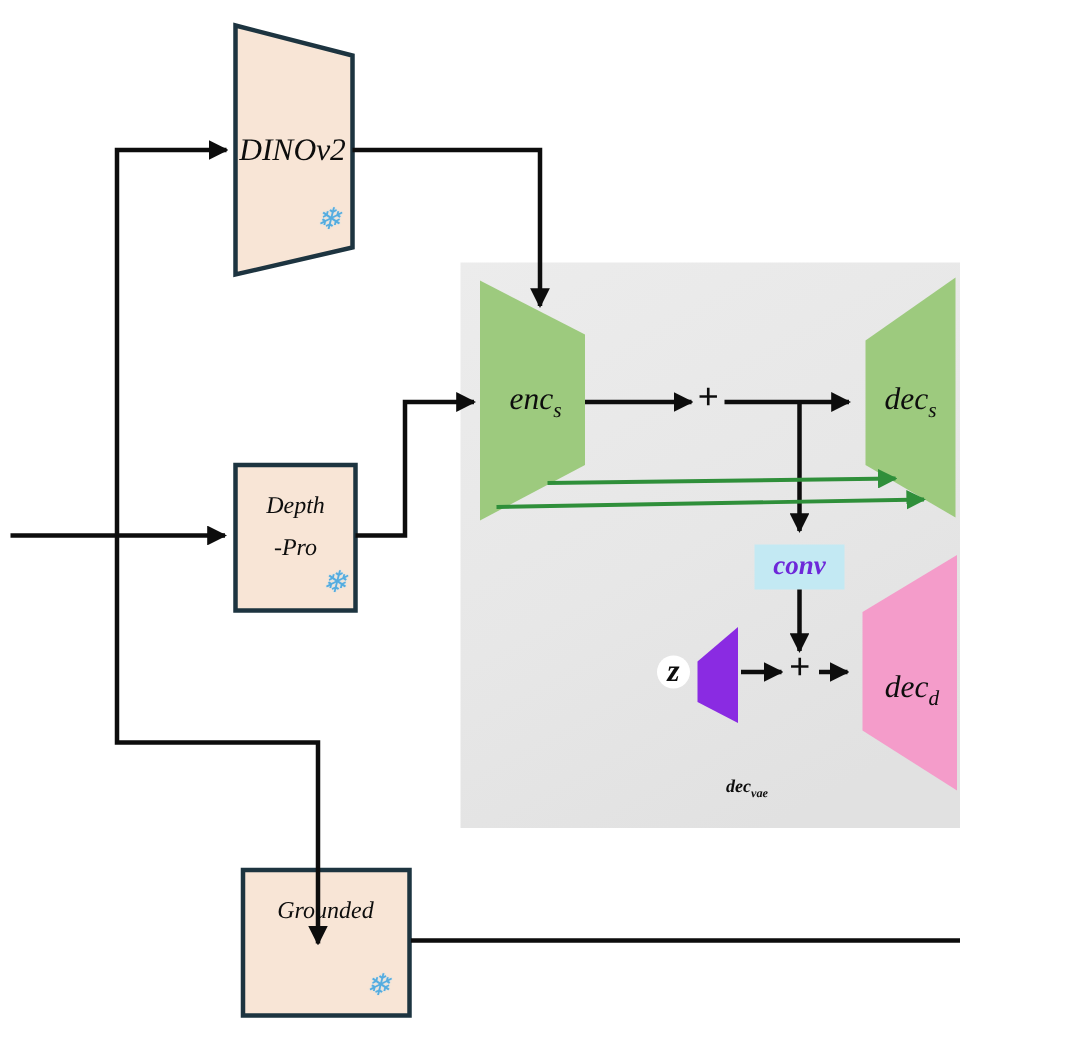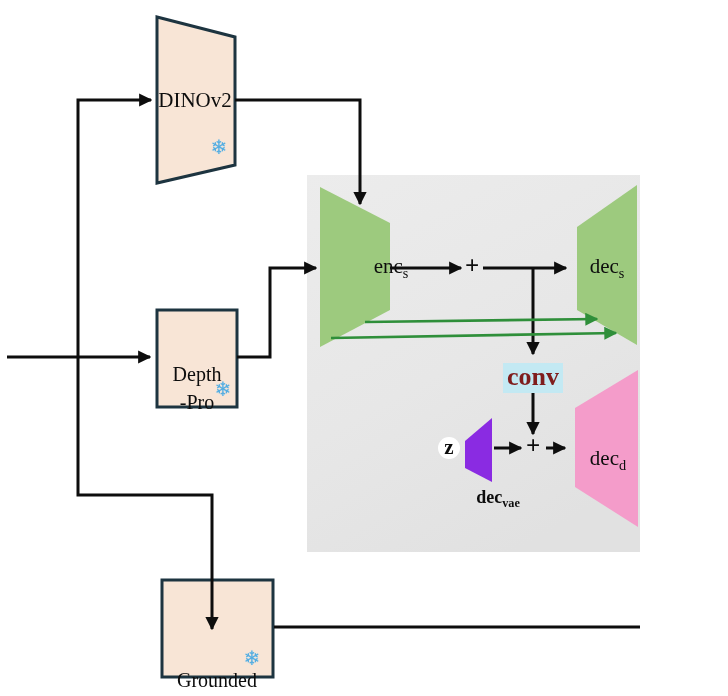--- a/index.html
+++ b/index.html
@@ -1,31 +1,31 @@
 <!DOCTYPE html>
 <html><head>
 <meta charset="utf-8">
 <style>
   html,body{margin:0;padding:0;background:#ffffff;}
   .canvas{
     position:relative;width:640px;height:696px;background:#ffffff;
-    font-family:"Liberation Serif","DejaVu Serif",serif;color:#0d0d0d;overflow:hidden;
+    font-family:"Liberation Serif","DejaVu Serif",serif;color:#0d0d0d;overflow:hidden;font-style:italic;
   }
   .canvas svg{position:absolute;left:0;top:0;}
   .label{
     position:absolute;transform:translate(-50%,-50%);
     white-space:nowrap;text-align:center;line-height:1.15;
   }
   .serif-lg{font-size:21px;}
-  .module-text{font-size:20px;line-height:28px;margin-top:36px;}
+  .module-text{font-size:16px;line-height:28px;}
   .plus{font-size:25px;font-weight:bold;}
   sub{font-size:0.68em;line-height:0;}
   .snow{font-size:20px;color:#55acdf;text-shadow:0 0 1px #a8d8f2;}
-  .conv-label{font-size:26px;font-weight:bold;color:#7f1d1d;}
-  .vae-label{font-size:18px;font-weight:bold;}
+  .conv-label{font-size:18px;font-weight:bold;color:#6d28d9;}
+  .vae-label{font-size:12px;font-weight:bold;margin-top:28px;}
   .z-label{font-size:21px;font-weight:bold;}
 </style>
 </head>
 <body>
 
 <div class="canvas">
 
   <svg width="728" height="696" viewBox="0 0 728 696">
     <defs>
       <marker id="ab" viewBox="0 0 10 10" refX="9" refY="5" markerWidth="4.4" markerHeight="4.4" orient="auto-start-reverse">
@@ -85,26 +85,26 @@
 
   <div class="label serif-lg" style="left:195px;top:100px;">DINOv2</div>
   <div class="label snow" style="left:219px;top:147px;">❄</div>
 
   <div class="label module-text" style="left:197px;top:352px;">
     <div>Depth</div>
     <div>-Pro</div>
   </div>
   <div class="label snow" style="left:223px;top:389px;">❄</div>
 
-  <div class="label module-text" style="left:217px;top:644px;text-align:center;">
+  <div class="label module-text" style="left:217px;top:608px;text-align:center;">
     <div>Grounded</div>
   </div>
   <div class="label snow" style="left:252px;top:658px;">❄</div>
 
-  <div class="label serif-lg" style="left:357px;top:266px;margin-left:34px;">
+  <div class="label serif-lg" style="left:357px;top:266px;">
     <span>enc</span><sub>s</sub>
   </div>
 
   <div class="label serif-lg" style="left:607px;top:266px;">
     <span>dec</span><sub>s</sub>
   </div>
 
   <div class="label serif-lg" style="left:608px;top:458px;">
     <span>dec</span><sub>d</sub>
   </div>

